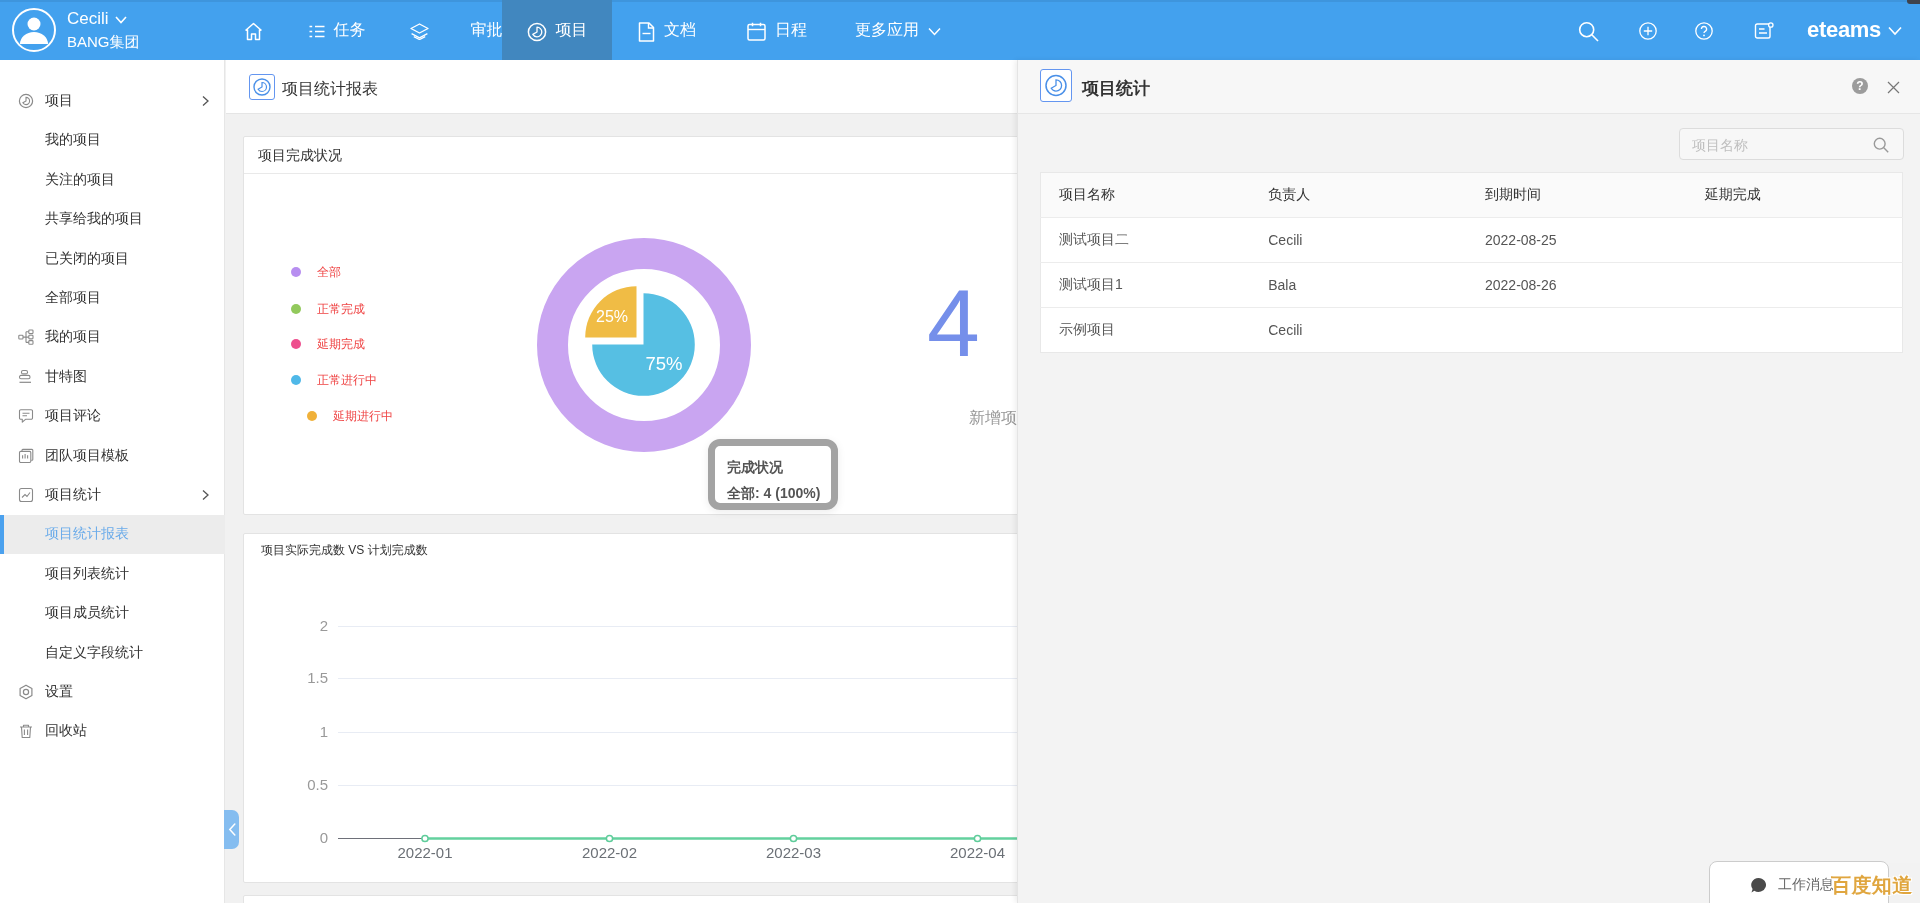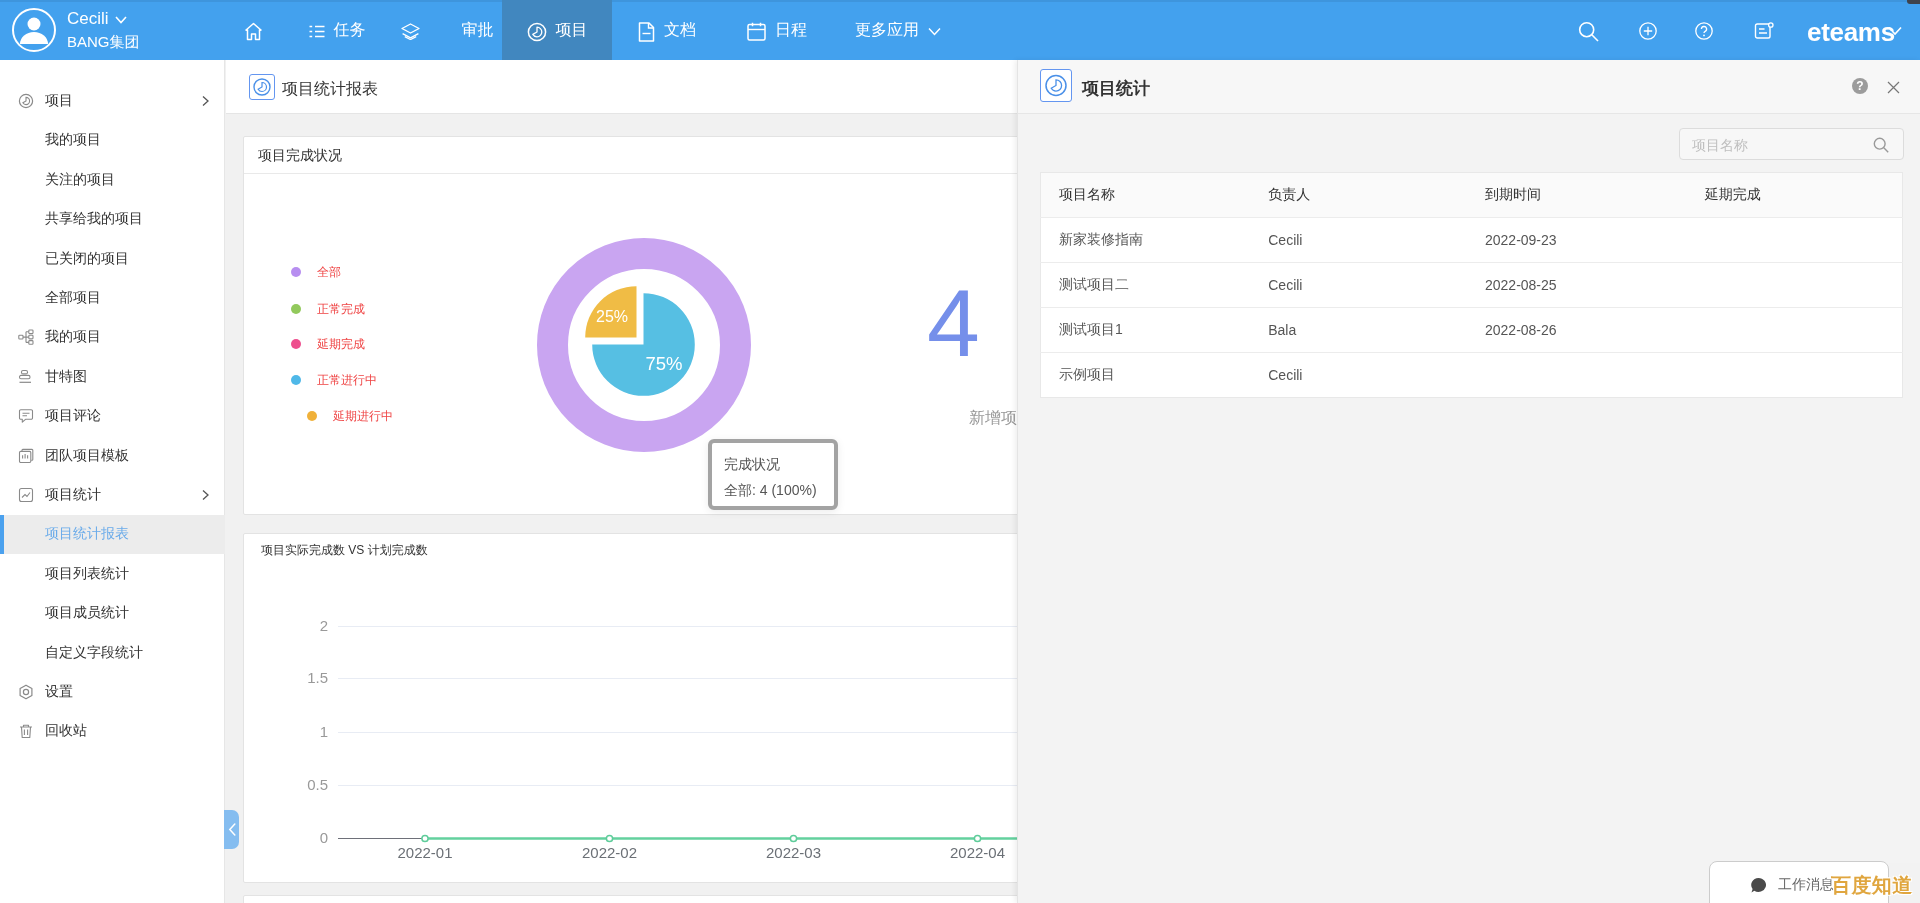--- a/index.html
+++ b/index.html
@@ -36,21 +36,21 @@
   #card1 { left:243px; top:136px; width:1652px; height:379px; }
   #card1 .ctitle { position:absolute; left:14px; top:10px; font-size:14px; color:#333; }
   #card1 .cdiv { position:absolute; left:0; top:36px; width:100%; height:1px; background:#e9e9e9; }
 
   .legrow { position:absolute; left:73px; font-size:12px; color:#ef4444; line-height:20px; }
   .legdot { position:absolute; left:-26px; top:50%; transform:translate(0,-50%); width:10px; height:10px; border-radius:50%; }
 
   #bignum { position:absolute; left:637px; top:139px; width:145px; text-align:center; font-size:95px; line-height:1; color:#758fea; }
   #newproj { position:absolute; left:644px; top:271px; width:145px; text-align:right; font-size:16px; color:#999; }
 
-  #tooltip { position:absolute; left:464px; top:302px; width:130px; height:71px; background:#fff; border:4px solid #a3a3a3; border-radius:6px; box-shadow:0 2px 8px rgba(0,0,0,0.08); font-size:14px; color:#555; }
+  #tooltip { position:absolute; left:464px; top:302px; width:130px; height:71px; background:#fff; border:7px solid #a3a3a3; border-radius:12px; box-shadow:0 2px 8px rgba(0,0,0,0.08); font-size:14px; color:#555;font-weight:bold; }
   #tooltip div { margin:13px 0 0 12px; line-height:16px; }
 
   #card2 { left:243px; top:533px; width:1652px; height:350px; }
   #card2 .ctitle { position:absolute; left:17px; top:8px; font-size:12px; color:#333; }
   #card3 { left:243px; top:895px; width:1652px; height:30px; }
 
   
   #panel { position:absolute; left:1017px; top:60px; width:903px; height:843px; background:#f3f3f3; box-shadow:-2px 0 5px rgba(0,0,0,0.07); border-left:1px solid #e4e4e4; }
   #panel-head { position:absolute; left:0; top:0; width:100%; height:54px; background:#f7f7f7; border-bottom:1px solid #e6e6e6; }
   #p-title { position:absolute; left:64px; top:17px; font-size:17px; font-weight:bold; color:#333; }
@@ -94,21 +94,21 @@
         <path d="M2.5 9.5 L10.5 2.5 L18.5 9.5 M4.5 8.5 V18.5 H8.5 V13 H12.5 V18.5 H16.5 V8.5" stroke="#fff" stroke-width="1.5" fill="none" stroke-linejoin="round"></path>
       </svg>
   </div>
   <div class="navitem" style="left:282px;width:110px;">
     <svg width="16" height="13" viewBox="0 0 16 13">
         <path d="M6 1.5 H15.5 M6 6.5 H15.5 M6 11.5 H15.5" stroke="#fff" stroke-width="1.5"></path>
         <path d="M0.5 1.5 H3.2 M0.5 6.5 H3.2 M0.5 11.5 H3.2" stroke="#fff" stroke-width="1.5"></path>
       </svg>
     <span>任务</span>
   </div>
-  <div class="navitem" style="left:392px;width:110px;gap:42px;">
+  <div class="navitem" style="left:401px;width:110px;gap:42px;">
     <svg width="19" height="17" viewBox="0 0 19 17">
         <path d="M9.5 1 L18 5.5 L9.5 10 L1 5.5 Z" stroke="#fff" stroke-width="1.4" fill="none" stroke-linejoin="round"></path>
         <path d="M1.6 10.6 L9.5 14.8 L17.4 10.6" stroke="#fff" stroke-width="1.4" fill="none" stroke-linejoin="round"></path>
         <path d="M3.8 13.6 L9.5 16.6 L15.2 13.6" stroke="#fff" stroke-width="1.2" fill="none" stroke-linejoin="round"></path>
       </svg>
     <span>审批</span>
   </div>
   <div class="navitem navsel" style="left:502px;width:110px;">
     <svg width="20" height="20" viewBox="0 0 20 20">
         <circle cx="10" cy="10" r="8.6" stroke="#fff" stroke-width="1.5" fill="none"></circle>
@@ -150,21 +150,21 @@
   <svg class="abs" style="left:1695px;top:22px" width="18" height="18" viewBox="0 0 18 18">
       <circle cx="9" cy="9" r="8.2" stroke="#fff" stroke-width="1.3" fill="none"></circle>
       <path d="M6.4 7 a2.6 2.6 0 1 1 3.8 2.4 c-.8 .4-1.2 .8-1.2 1.7" stroke="#fff" stroke-width="1.3" fill="none"></path>
       <circle cx="9" cy="13.4" r="0.9" fill="#fff"></circle>
     </svg>
   <svg class="abs" style="left:1754px;top:21px" width="20" height="20" viewBox="0 0 20 20">
       <rect x="1.5" y="3" width="14.5" height="14" rx="1.8" stroke="#fff" stroke-width="1.4" fill="none"></rect>
       <path d="M5 8 H10.5 M5 12 H13" stroke="#fff" stroke-width="1.3"></path>
       <circle cx="16.8" cy="4" r="2.2" fill="#43a1ee" stroke="#fff" stroke-width="1.3"></circle>
     </svg>
-  <div class="abs" style="left:1807px;top:17px;color:#fff;font-size:26px;font-weight:bold;letter-spacing:-0.3px;">eteams</div>
+  <div class="abs" style="left:1807px;top:17px;color:#fff;font-size:22px;font-weight:bold;letter-spacing:-0.3px;">eteams</div>
   <svg class="abs" style="left:1888px;top:26px" width="14" height="10" viewBox="0 0 14 10">
       <path d="M1 1.5 L7 8 L13 1.5" stroke="#fff" stroke-width="1.6" fill="none"></path>
     </svg>
 </div>
 <div id="notch"></div>
 
 <div id="sidebar">
     <div class="sitem" style="top:21.5px">
       <svg class="ico" viewBox="0 0 16 16">
         <circle cx="8" cy="8" r="6.6" stroke="#8a8a8a" stroke-width="1.2" fill="none"></circle>
@@ -365,26 +365,20 @@
     <thead>
       <tr>
           <th style="padding-left:18px">项目名称</th>
           <th>负责人</th>
           <th>到期时间</th>
           <th>延期完成</th>
         </tr>
     </thead>
     <tbody>
       <tr>
-          <td style="padding-left:18px">新家装修指南</td>
-          <td>Cecili</td>
-          <td>2022-09-23</td>
-          <td></td>
-        </tr>
-      <tr>
           <td style="padding-left:18px">测试项目二</td>
           <td>Cecili</td>
           <td>2022-08-25</td>
           <td></td>
         </tr>
       <tr>
           <td style="padding-left:18px">测试项目1</td>
           <td>Bala</td>
           <td>2022-08-26</td>
           <td></td>

